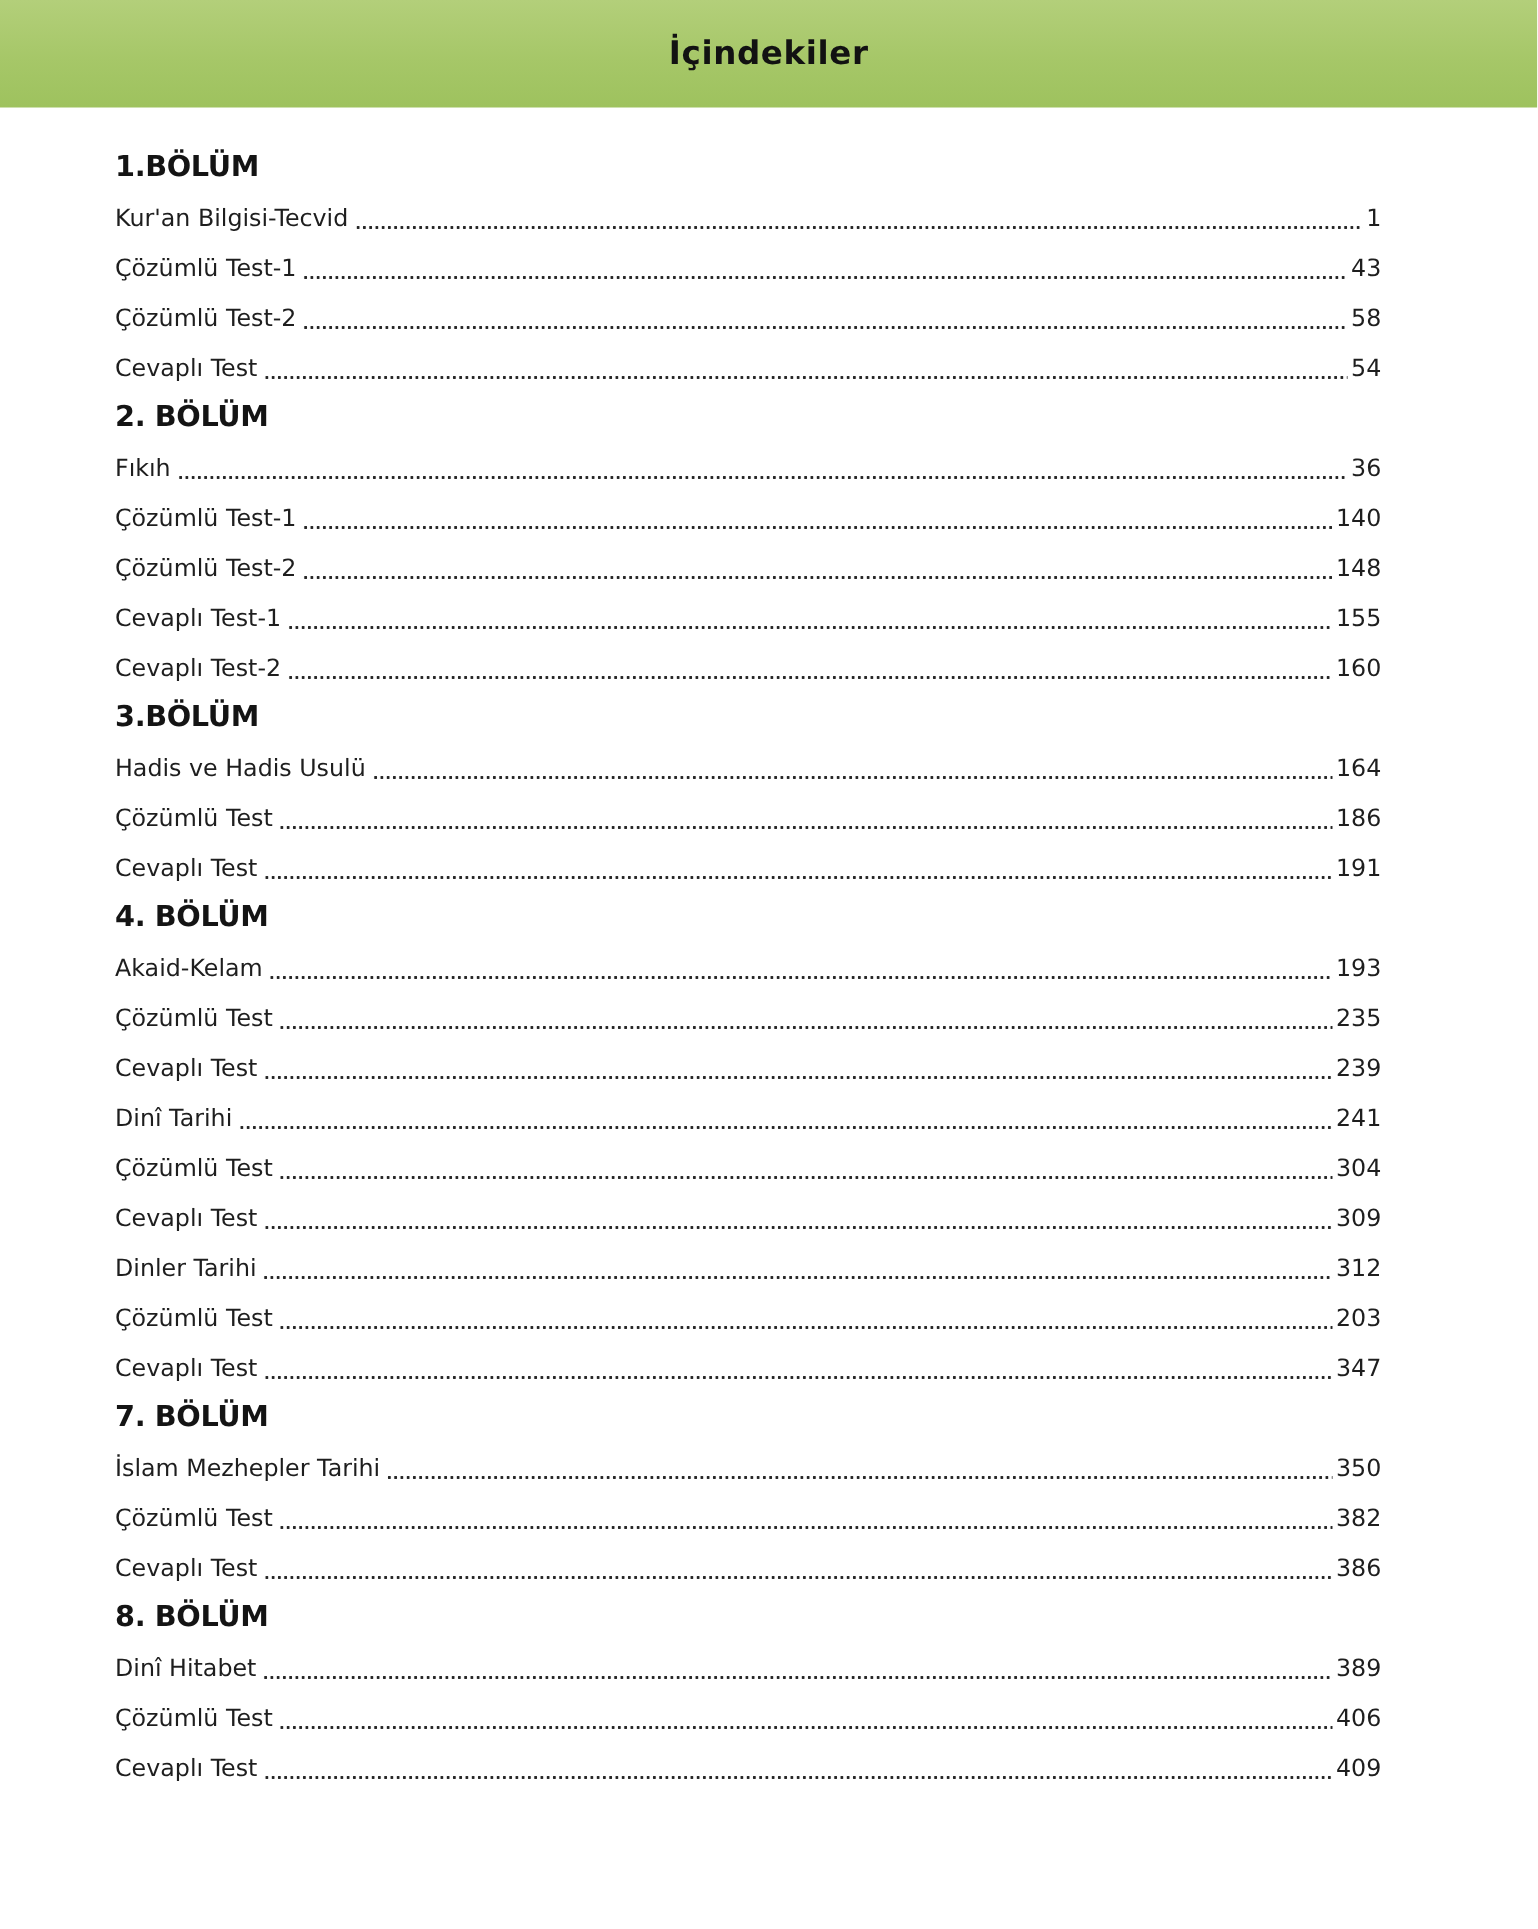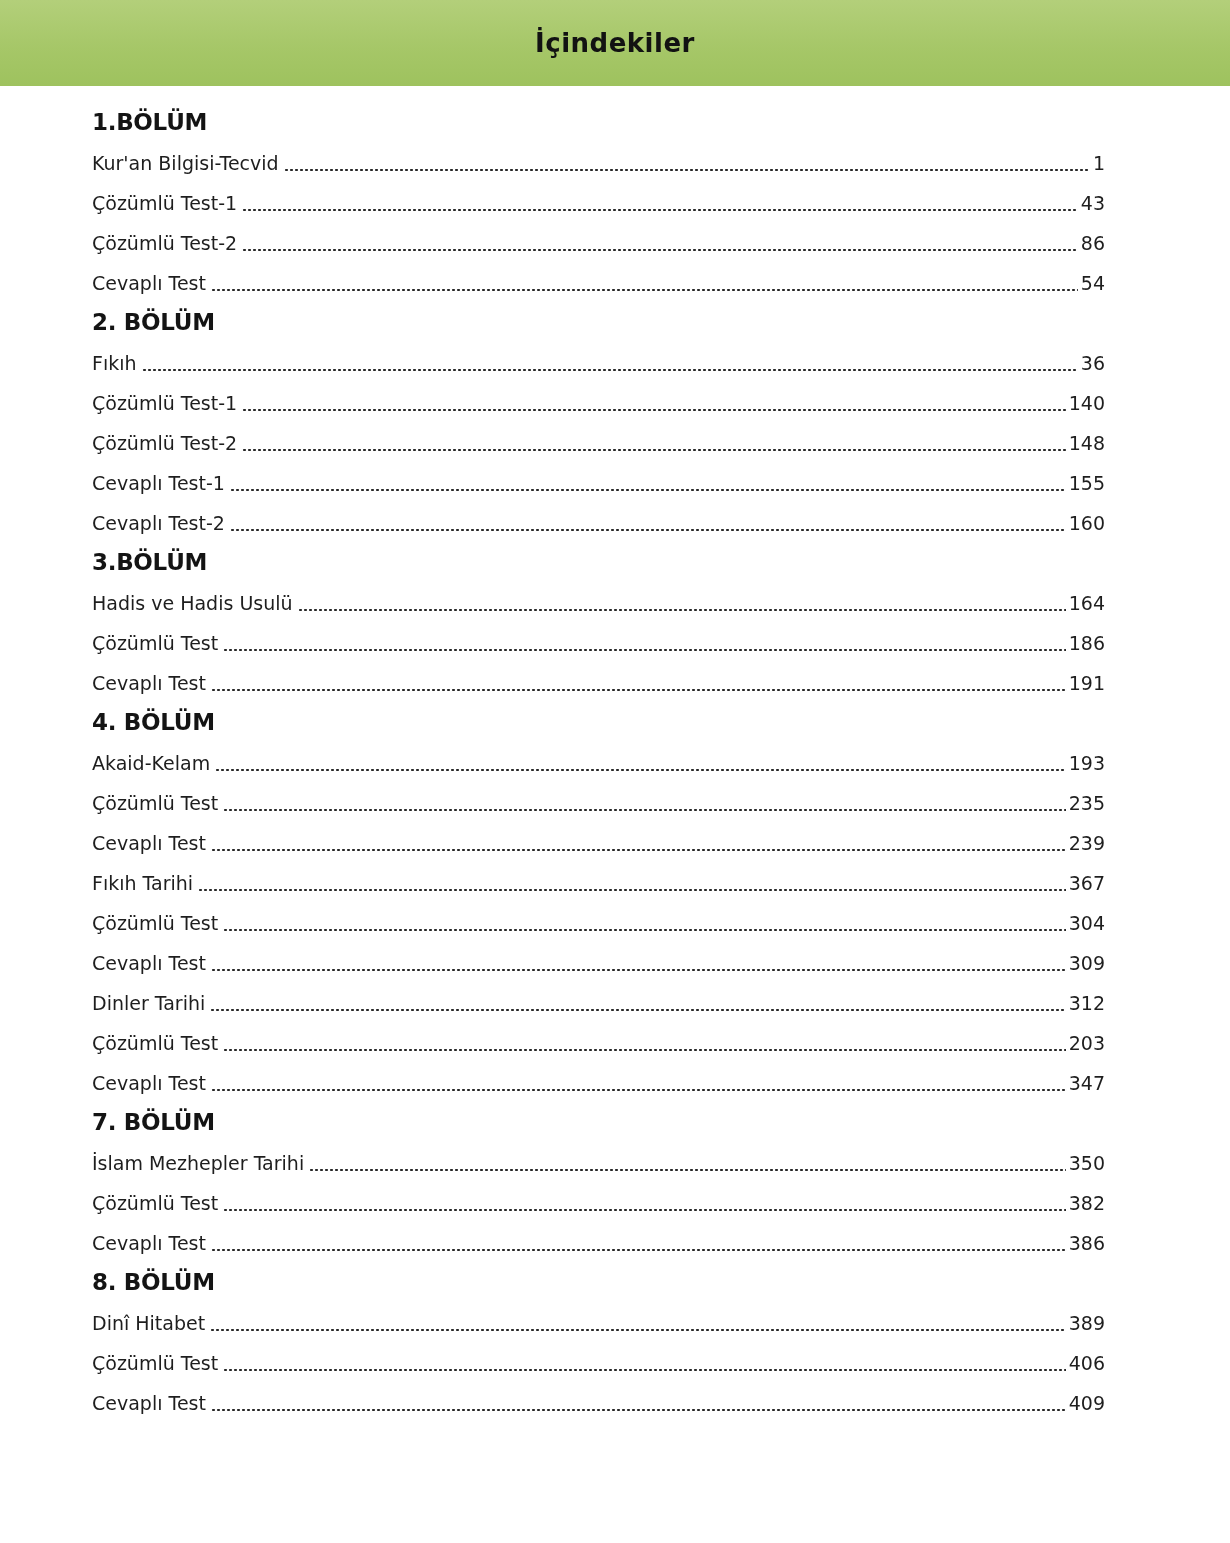--- a/index.html
+++ b/index.html
@@ -26,21 +26,21 @@
     justify-content: center;
     box-sizing: border-box;
   }
   #header-title {
     font-size: 26px;
     font-weight: bold;
     letter-spacing: 0.5px;
     color: #121212;
   }
   #toc {
-    padding: 16px 125px 0 92px;
+    padding: 28px 125px 0 92px;
   }
   .toc-heading {
     height: 40px;
     display: flex;
     align-items: flex-end;
     padding-bottom: 7px;
     box-sizing: border-box;
     font-size: 23px;
     font-weight: bold;
     letter-spacing: -0.3px;
@@ -92,21 +92,21 @@
         <span class="toc-page">1</span>
       </div>
       <div class="toc-row">
         <span class="toc-label">Çözümlü Test-1</span>
         <span class="toc-dots"></span>
         <span class="toc-page">43</span>
       </div>
       <div class="toc-row">
         <span class="toc-label">Çözümlü Test-2</span>
         <span class="toc-dots"></span>
-        <span class="toc-page">86</span>
+        <span class="toc-page">58</span>
       </div>
       <div class="toc-row">
         <span class="toc-label">Cevaplı Test</span>
         <span class="toc-dots"></span>
         <span class="toc-page">54</span>
       </div>
       <div class="toc-heading">2. BÖLÜM</div>
       <div class="toc-row">
         <span class="toc-label">Fıkıh</span>
         <span class="toc-dots"></span>
@@ -158,23 +158,23 @@
         <span class="toc-label">Çözümlü Test</span>
         <span class="toc-dots"></span>
         <span class="toc-page">235</span>
       </div>
       <div class="toc-row">
         <span class="toc-label">Cevaplı Test</span>
         <span class="toc-dots"></span>
         <span class="toc-page">239</span>
       </div>
       <div class="toc-row">
-        <span class="toc-label">Fıkıh Tarihi</span>
-        <span class="toc-dots"></span>
-        <span class="toc-page">367</span>
+        <span class="toc-label">Dinî Tarihi</span>
+        <span class="toc-dots"></span>
+        <span class="toc-page">241</span>
       </div>
       <div class="toc-row">
         <span class="toc-label">Çözümlü Test</span>
         <span class="toc-dots"></span>
         <span class="toc-page">304</span>
       </div>
       <div class="toc-row">
         <span class="toc-label">Cevaplı Test</span>
         <span class="toc-dots"></span>
         <span class="toc-page">309</span>

